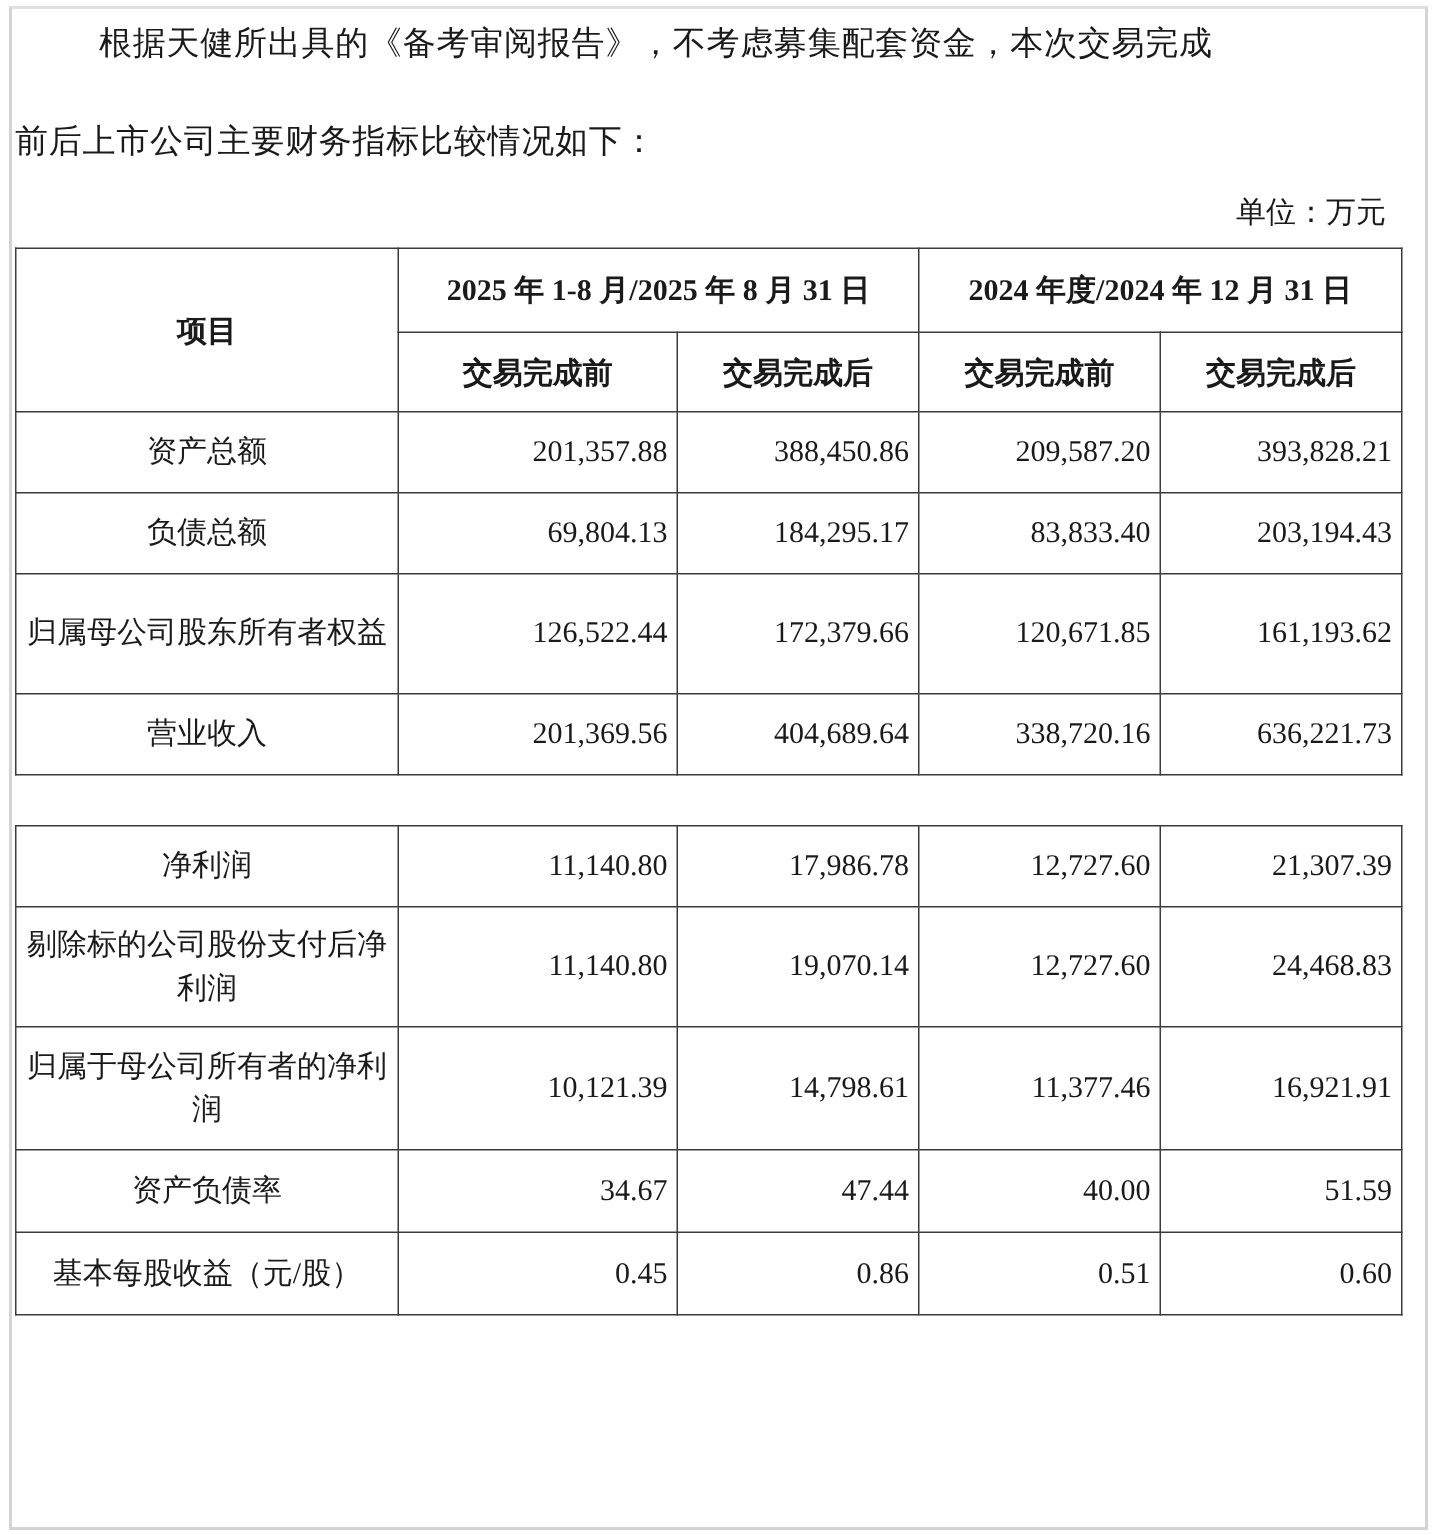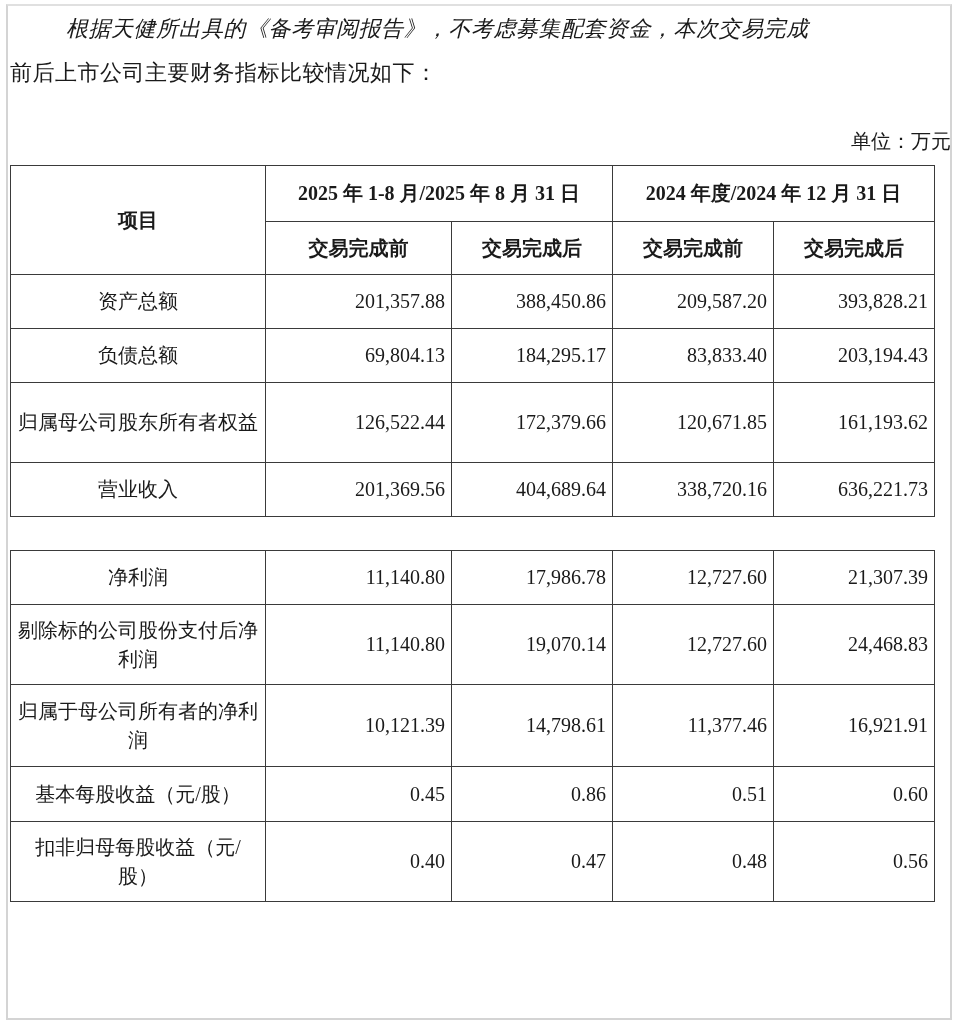--- a/index.html
+++ b/index.html
@@ -3,23 +3,23 @@
 <meta charset="utf-8">
 <style>
   html, body { margin: 0; padding: 0; background: #ffffff; }
   body { width: 960px; height: 1023px; position: relative; overflow: hidden;
          font-family: "Liberation Serif", "DejaVu Serif", serif; color: #1a1a1a; }
   .frame { position: absolute; left: 6px; top: 4px; width: 942px; height: 1012px;
            border-left: 2px solid #d4d4d4; border-top: 2px solid #e0e0e0;
            border-right: 2px solid #d4d4d4; border-bottom: 2px solid #d4d4d4; }
   .para { position: absolute; left: 10px; width: 935px; font-size: 22px; line-height: 30px;
           letter-spacing: 0.5px; }
-  .p1 { top: 14px; text-indent: 56px; font-style: italic; }
-  .p2 { top: 58px; }
-  .unit { position: absolute; right: 9px; top: 128px; font-size: 20px; }
+  .p1 { top: 14px; text-indent: 56px; }
+  .p2 { top: 79px; }
+  .unit { position: absolute; right: 36px; top: 128px; font-size: 20px; }
   table { position: absolute; left: 10px; border-collapse: collapse; table-layout: fixed; }
   td, th { border: 1.5px solid #3a3a3a; font-size: 20px; font-weight: normal; padding: 0 6px; }
   th.h { font-weight: bold; text-align: center; }
   td.label { text-align: center; line-height: 29px; }
   td.num { text-align: right; padding-right: 6px; }
   .t1 { top: 165px; }
   .t2 { top: 550px; padding-left: 16px; }
 </style>
 </head>
 <body>
@@ -105,27 +105,27 @@
     <td class="num">24,468.83</td>
   </tr>
   <tr style="height:82px">
     <td class="label">归属于母公司所有者的净利润</td>
     <td class="num">10,121.39</td>
     <td class="num">14,798.61</td>
     <td class="num">11,377.46</td>
     <td class="num">16,921.91</td>
   </tr>
   <tr style="height:55px">
+    <td class="label">资产负债率</td>
+    <td class="num">34.67</td>
+    <td class="num">47.44</td>
+    <td class="num">40.00</td>
+    <td class="num">51.59</td>
+  </tr>
+  <tr style="height:55px">
     <td class="label">基本每股收益（元/股）</td>
     <td class="num">0.45</td>
     <td class="num">0.86</td>
     <td class="num">0.51</td>
     <td class="num">0.60</td>
   </tr>
-  <tr style="height:80px">
-    <td class="label">扣非归母每股收益（元/股）</td>
-    <td class="num">0.40</td>
-    <td class="num">0.47</td>
-    <td class="num">0.48</td>
-    <td class="num">0.56</td>
-  </tr>
 </tbody>
   </table>
 
 </body></html>

